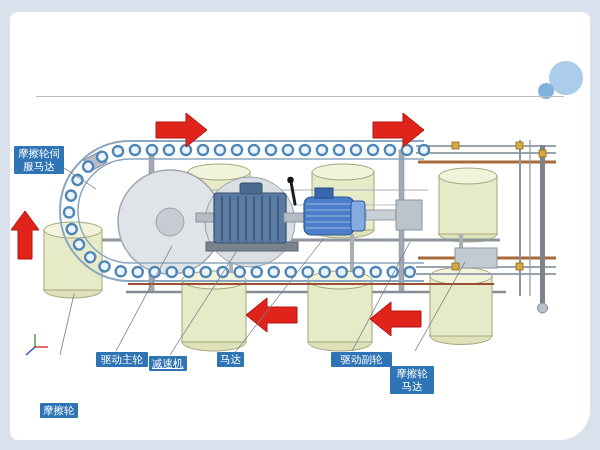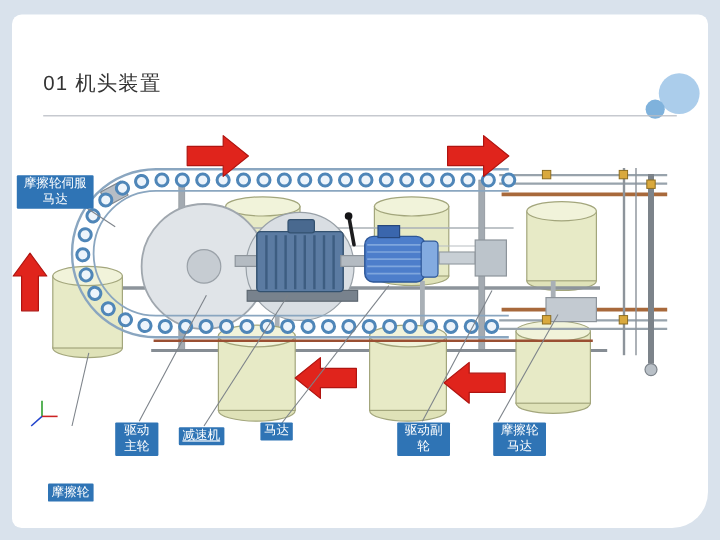--- a/index.html
+++ b/index.html
@@ -26,39 +26,38 @@
   .decor-svg{position:absolute;right:0;top:43px;width:70px;height:55px;}
   .diagram-svg{position:absolute;left:-10px;top:-12px;width:600px;height:450px;}
   .lbl{
     position:absolute;
     background:#2f74b5;color:#fff;
     font-size:10.5px;line-height:1.25;
     padding:1px 3px;text-align:center;
     border-radius:1px;
   }
   
-  .lbl-servo{left:4px;top:134px;width:64px;}
+  .lbl-servo{left:4px;top:134px;width:50px;}
   .lbl-friction{left:30px;top:344px;white-space:nowrap;margin-top:47px;}
-  .lbl-drivemain{left:86px;top:340px;width:36px;}
+  .lbl-drivemain{left:86px;top:340px;width:52px;}
   .lbl-reducer{left:139px;top:344px;white-space:nowrap;text-decoration:underline;}
   .lbl-motor{left:207px;top:340px;white-space:nowrap;text-align:center;}
-  .lbl-drivesub{left:321px;top:340px;width:44px;}
-  .lbl-frictionmotor{left:380px;top:340px;width:44px;margin-left:21px;}
+  .lbl-drivesub{left:321px;top:340px;width:61px;}
+  .lbl-frictionmotor{left:380px;top:354px;width:44px;}
 </style>
 </head>
 <body>
 
 <div class="slide">
 
   <svg class="decor-svg" viewBox="0 0 70 55">
     <circle cx="46" cy="23" r="17" fill="#abcdeb"></circle>
     <circle cx="26" cy="36" r="8" fill="#7fb2dc"></circle>
   </svg>
 
-  <div class="page-title">01 机头装置</div>
   <div class="title-divider"></div>
 
   <svg class="diagram-svg" viewBox="0 0 600 450">
 
     <g stroke="#a3a67c" stroke-width="1">
       <ellipse cx="219" cy="230" rx="31" ry="8" fill="#dfe2b8"></ellipse>
       <rect x="188" y="172" width="62" height="58" fill="#e7eac6"></rect>
       <ellipse cx="219" cy="172" rx="31" ry="8" fill="#f1f3da"></ellipse>
       <ellipse cx="343" cy="230" rx="31" ry="8" fill="#dfe2b8"></ellipse>
       <rect x="312" y="172" width="62" height="58" fill="#e7eac6"></rect>

